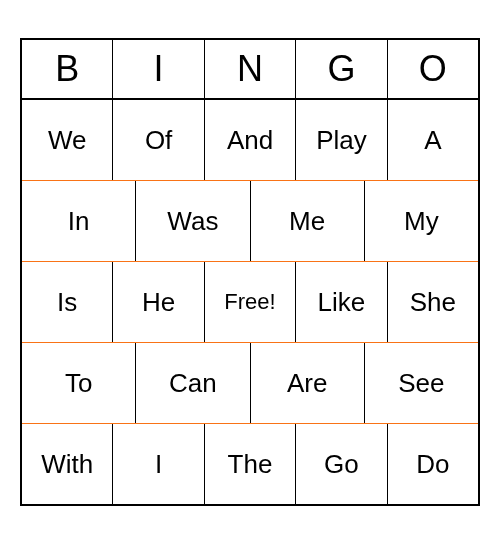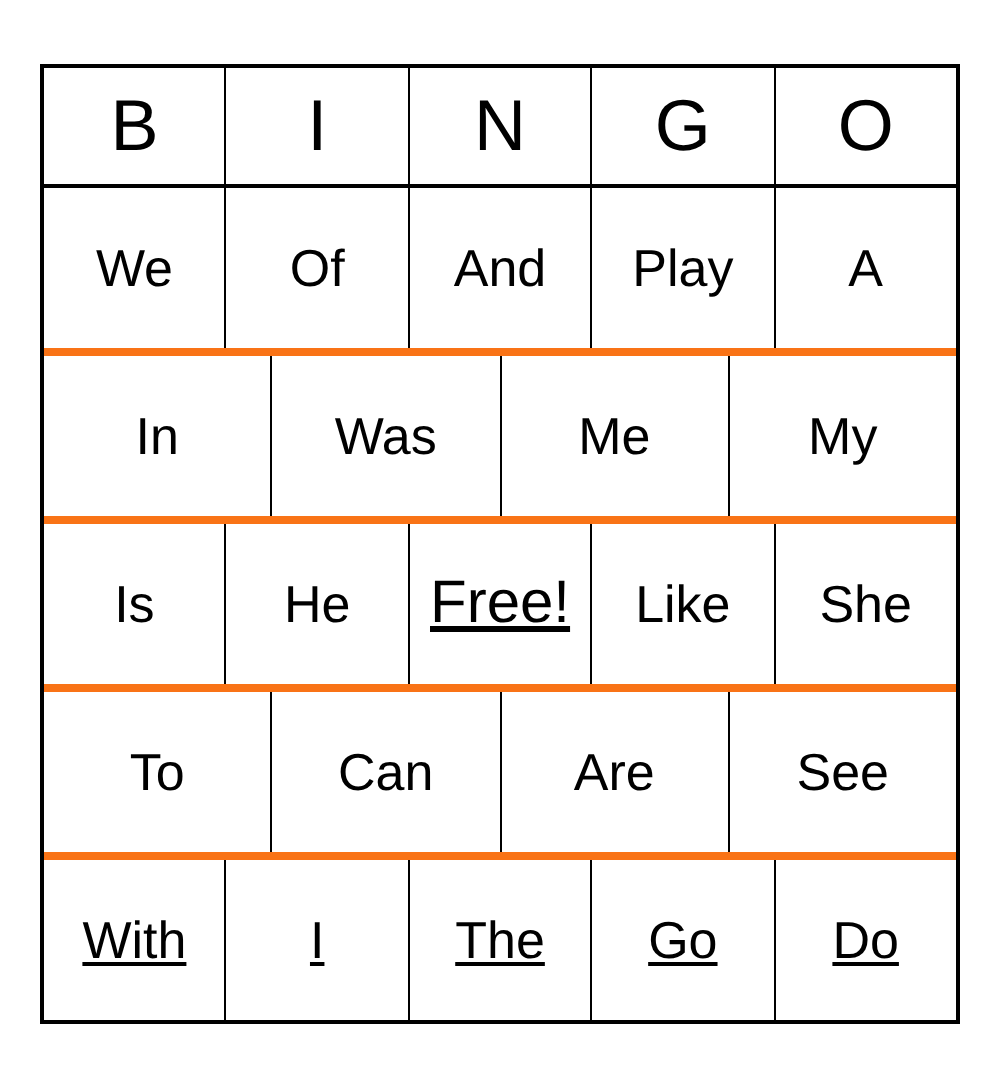--- a/index.html
+++ b/index.html
@@ -43,47 +43,45 @@
       border-right: none;
     }
 
     .bingo-grid {
       display: flex;
       flex-direction: column;
     }
 
     .bingo-row {
       display: flex;
-      border-bottom: 4px solid #f97316;
+      border-bottom: 1px solid #f97316;
     }
 
     .bingo-row:last-child {
       border-bottom: none;
-      text-decoration: underline;
     }
 
     .bingo-cell {
       flex: 1;
       text-align: center;
       font-size: 26px;
       padding: 14px 4px;
       border-right: 1px solid #000;
       display: flex;
       align-items: center;
       justify-content: center;
       min-height: 80px;
     }
 
     .bingo-cell:last-child {
       border-right: none;
     }
 
     .free-cell {
-      font-size: 30px;
-      text-decoration: underline;
+      font-size: 22px;
     }
   </style>
 </head>
 <body>
 
 <div class="bingo-card">
   <div class="bingo-header">
   <div class="header-cell">B</div>
       <div class="header-cell">I</div>
       <div class="header-cell">N</div>

